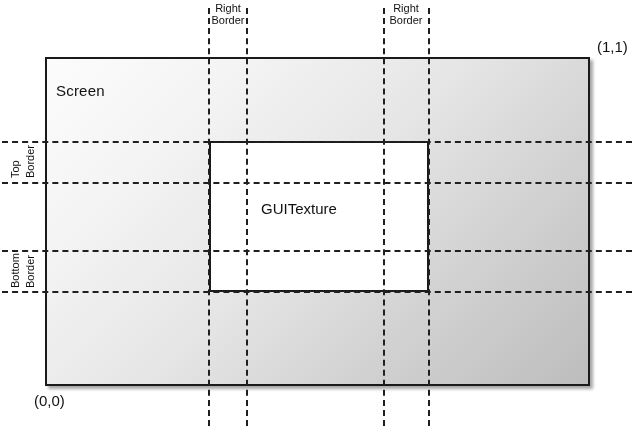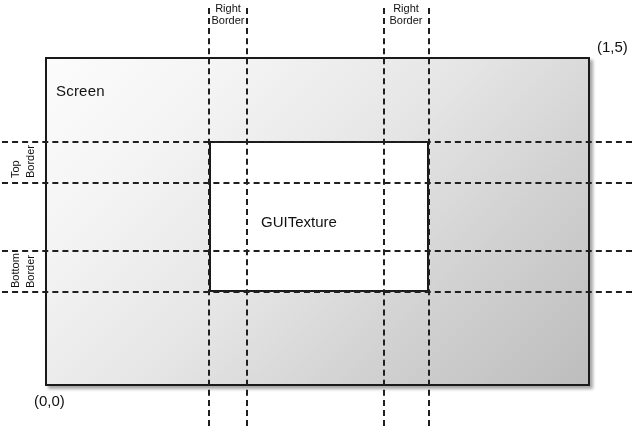--- a/index.html
+++ b/index.html
@@ -55,21 +55,21 @@
     top: 141px;
     width: 220px;
     height: 151px;
     background: #ffffff;
     border: 2px solid #1a1a1a;
     box-sizing: border-box;
   }
   .texture-label {
     position: absolute;
     left: 209px;
-    top: 213px;
+    top: 200px;
     width: 180px;
     text-align: center;
     font-size: 15px;
     color: #111111;
   }
 
   
   .vline {
     position: absolute;
     top: 8px;
@@ -146,16 +146,16 @@
   <div>
     <div class="vlabel" style="left:9px;  top:178px;">Top</div>
     <div class="vlabel" style="left:24px; top:178px;">Border</div>
   </div>
 
   <div>
     <div class="vlabel" style="left:9px;  top:288px;">Bottom</div>
     <div class="vlabel" style="left:24px; top:288px;">Border</div>
   </div>
 
-  <div class="coord coord-max">(1,5)</div>
+  <div class="coord coord-max">(1,1)</div>
   <div class="coord coord-min">(0,0)</div>
 
 </div>
 
 </body></html>

